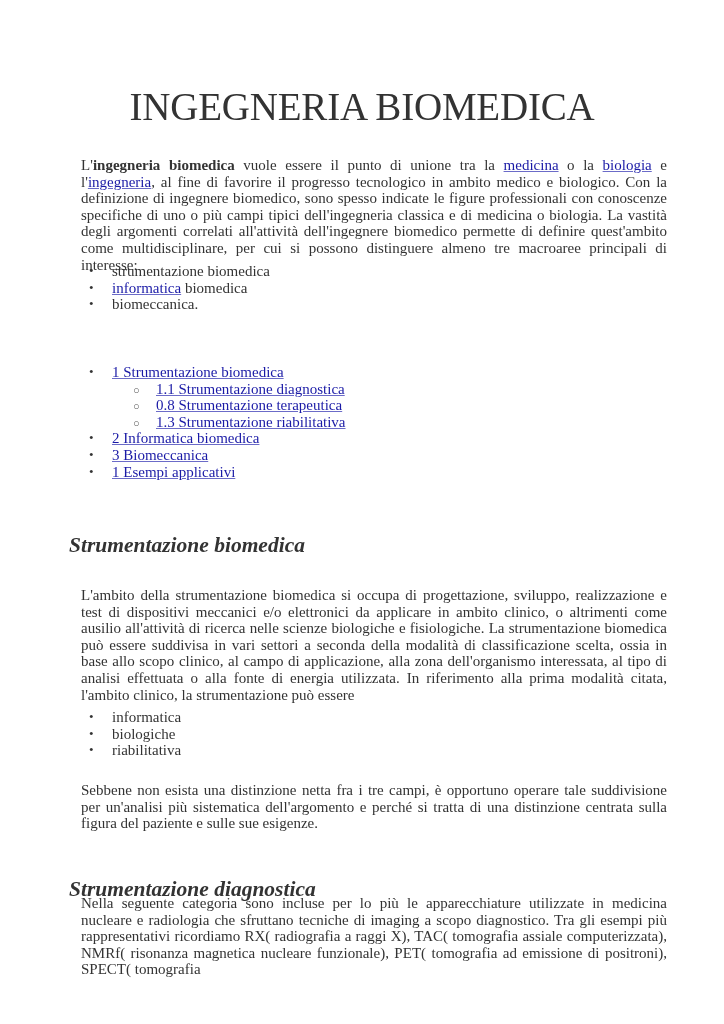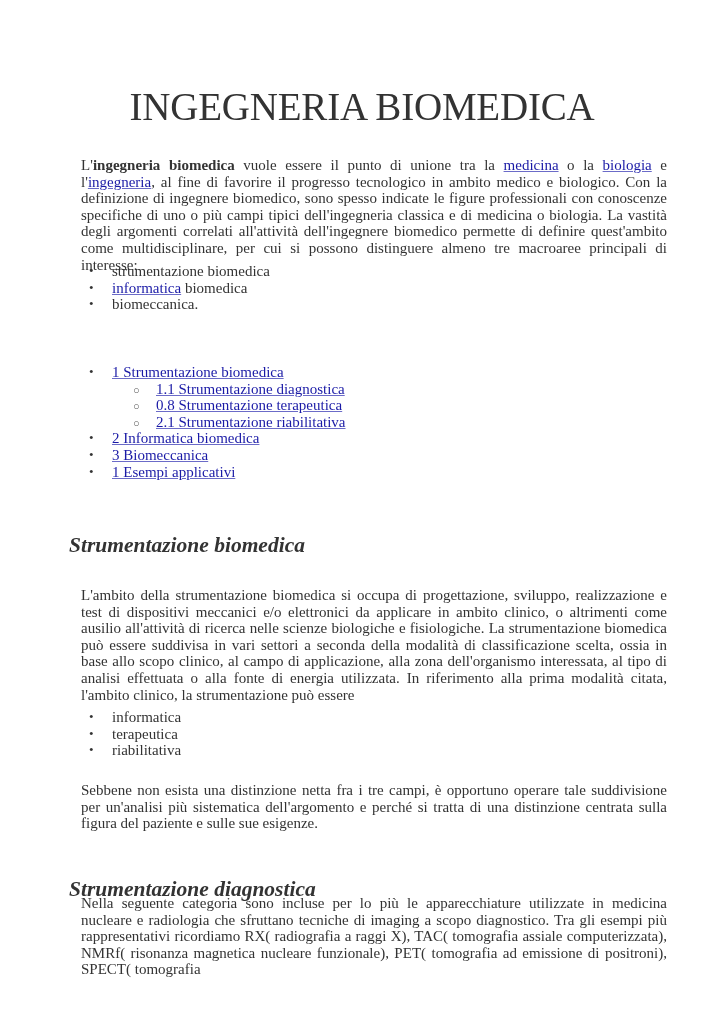--- a/index.html
+++ b/index.html
@@ -30,33 +30,33 @@
   <ul style="top:263px;">
     <li><span class="bullet">•</span><span>strumentazione biomedica</span></li>
     <li><span class="bullet">•</span><a class="link" href="#">informatica</a><span> biomedica</span></li>
     <li><span class="bullet">•</span><span>biomeccanica.</span></li>
   </ul>
 
   <ul style="top:364px;">
     <li><span class="bullet">•</span><a class="link" href="#">1 Strumentazione biomedica</a></li>
     <li class="sub"><span class="bullet">○</span><a class="link" href="#">1.1 Strumentazione diagnostica</a></li>
     <li class="sub"><span class="bullet">○</span><a class="link" href="#">0.8 Strumentazione terapeutica</a></li>
-    <li class="sub"><span class="bullet">○</span><a class="link" href="#">2.1 Strumentazione riabilitativa</a></li>
+    <li class="sub"><span class="bullet">○</span><a class="link" href="#">1.3 Strumentazione riabilitativa</a></li>
     <li><span class="bullet">•</span><a class="link" href="#">2 Informatica biomedica</a></li>
     <li><span class="bullet">•</span><a class="link" href="#">3 Biomeccanica</a></li>
     <li><span class="bullet">•</span><a class="link" href="#">1 Esempi applicativi</a></li>
   </ul>
 
   <h2 class="section" style="top:532px;">Strumentazione biomedica</h2>
 
   <p class="body" style="top:575px;">L'ambito della strumentazione biomedica si occupa di progettazione, sviluppo, realizzazione e test di dispositivi meccanici e/o elettronici da applicare in ambito clinico, o altrimenti come ausilio all'attività di ricerca nelle scienze biologiche e fisiologiche. La strumentazione biomedica può essere suddivisa in vari settori a seconda della modalità di classificazione scelta, ossia in base allo scopo clinico, al campo di applicazione, alla zona dell'organismo interessata, al tipo di analisi effettuata o alla fonte di energia utilizzata. In riferimento alla prima modalità citata, l'ambito clinico, la strumentazione può essere</p>
 
   <ul style="top:709px;">
     <li><span class="bullet">•</span><span>informatica</span></li>
-    <li><span class="bullet">•</span><span>terapeutica</span></li>
+    <li><span class="bullet">•</span><span>biologiche</span></li>
     <li><span class="bullet">•</span><span>riabilitativa</span></li>
   </ul>
 
   <p class="body" style="top:770px;">Sebbene non esista una distinzione netta fra i tre campi, è opportuno operare tale suddivisione per un'analisi più sistematica dell'argomento e perché si tratta di una distinzione centrata sulla figura del paziente e sulle sue esigenze.</p>
 
   <h2 class="section" style="top:876px;">Strumentazione diagnostica</h2>
 
   <p class="body" style="top:883px;">Nella seguente categoria sono incluse per lo più le apparecchiature utilizzate in medicina nucleare e radiologia che sfruttano tecniche di imaging a scopo diagnostico. Tra gli esempi più rappresentativi ricordiamo RX( radiografia a raggi X), TAC( tomografia assiale computerizzata), NMRf( risonanza magnetica nucleare funzionale), PET( tomografia ad emissione di positroni), SPECT( tomografia</p>
 
 </div>

